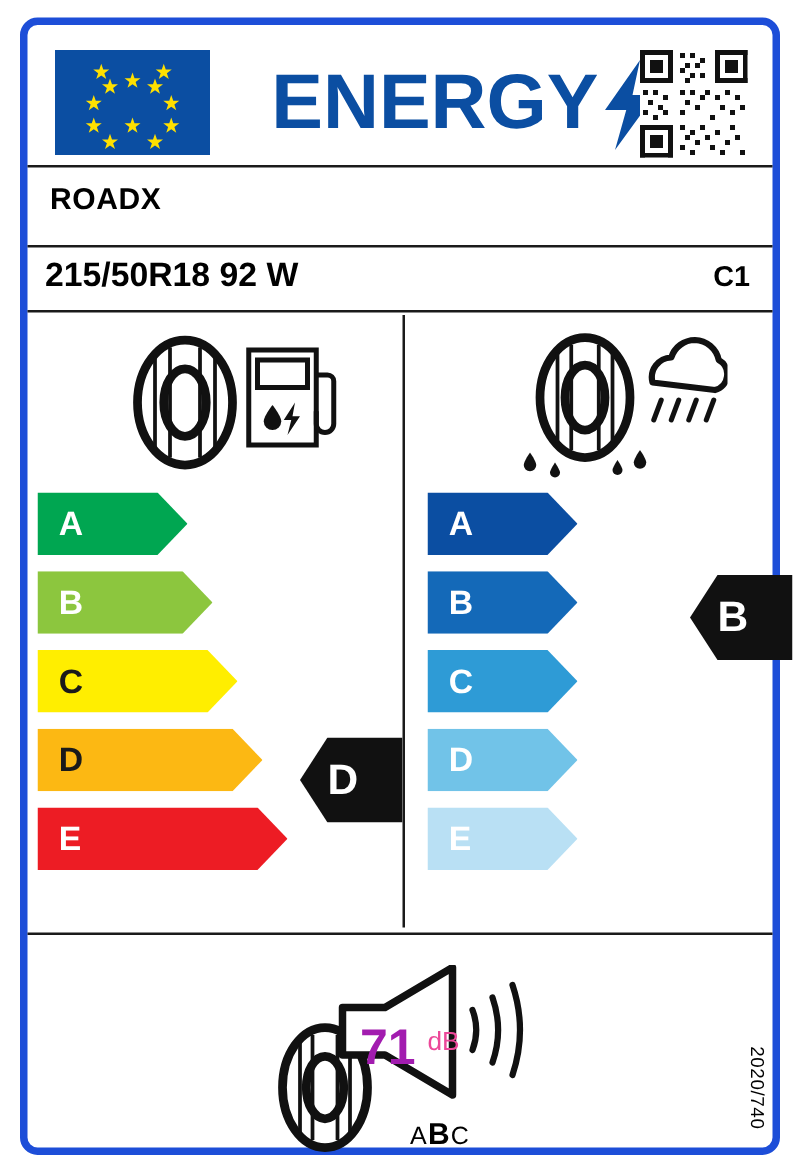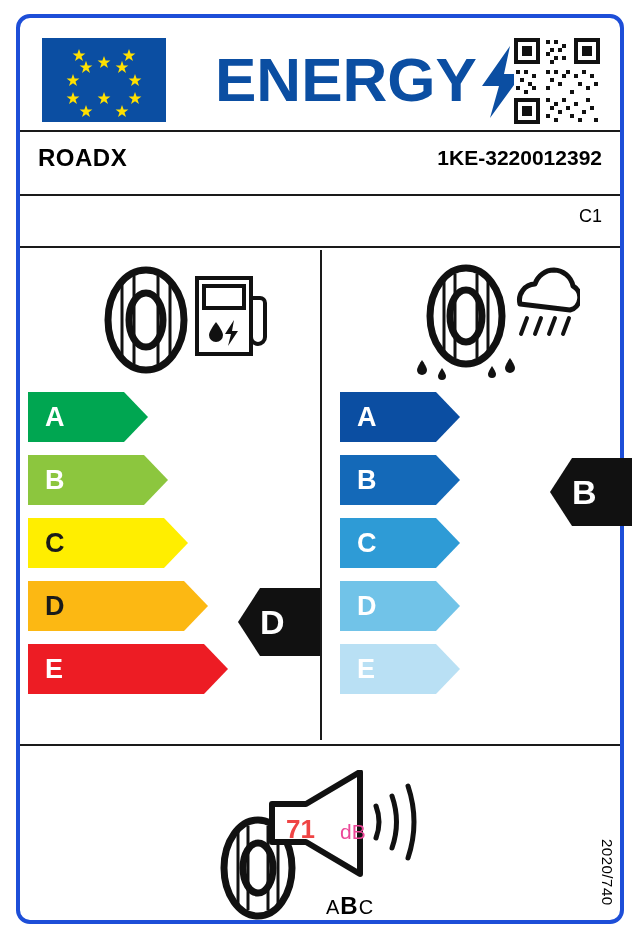--- a/index.html
+++ b/index.html
@@ -13,21 +13,21 @@
     position: relative;
     overflow: hidden;
   }
 
   .label {
     position: absolute;
     left: 16px;
     top: 14px;
     width: 608px;
     height: 910px;
-    border: 4px solid #1d4ed8;
+    border: 6px solid #1d4ed8;
     border-radius: 14px;
     background: #fff;
   }
 
   
   .header {
     position: absolute;
     left: 0; top: 0; right: 0;
     height: 112px;
   }
@@ -102,22 +102,22 @@
     position: absolute;
     left: 14px;
     top: 185px;
     font-size: 27px;
     font-weight: bold;
   }
   .tyre-class {
     position: absolute;
     right: 18px;
     top: 188px;
-    font-size: 18px;
-    font-weight: normal;
+    font-size: 23px;
+    font-weight: bold;
     text-align: center;
   }
 
   
   .col-divider {
     position: absolute;
     left: 300px;
     top: 232px;
     width: 2px;
     height: 490px;
@@ -193,23 +193,23 @@
     position: absolute;
     left: 190px;
     top: 752px;
     width: 230px;
     height: 150px;
   }
   .noise-value {
     position: absolute;
     left: 76px;
     top: 44px;
-    font-size: 26px;
-    font-weight: bold;
-    color: #ef4444;
+    font-size: 40px;
+    font-weight: bold;
+    color: #a21caf;
   }
   .noise-unit {
     position: absolute;
     left: 130px;
     top: 50px;
     font-size: 21px;
     font-weight: normal;
     color: #ec4899;
   }
   .noise-classes {
@@ -338,24 +338,24 @@
           <rect x="28" y="38" width="2" height="2"></rect>
           <rect x="36" y="30" width="2" height="2"></rect>
         </g>
       </svg>
     </div>
   </div>
 
   <div class="rule rule-1"></div>
 
   <div class="brand">ROADX</div>
-  <div class="code">1KE-3220012392</div>
 
   <div class="rule rule-2"></div>
 
+  <div class="tyre-size">215/50R18 92 W</div>
   <div class="tyre-class">C1</div>
 
   <div class="rule rule-3"></div>
 
   <div class="col-divider"></div>
 
   <div class="picto-fuel">
     <svg width="180" height="112" viewBox="0 0 180 112" aria-hidden="true">
 
       <ellipse cx="54" cy="56" rx="38" ry="50" fill="none" stroke="#111" stroke-width="7"></ellipse>

